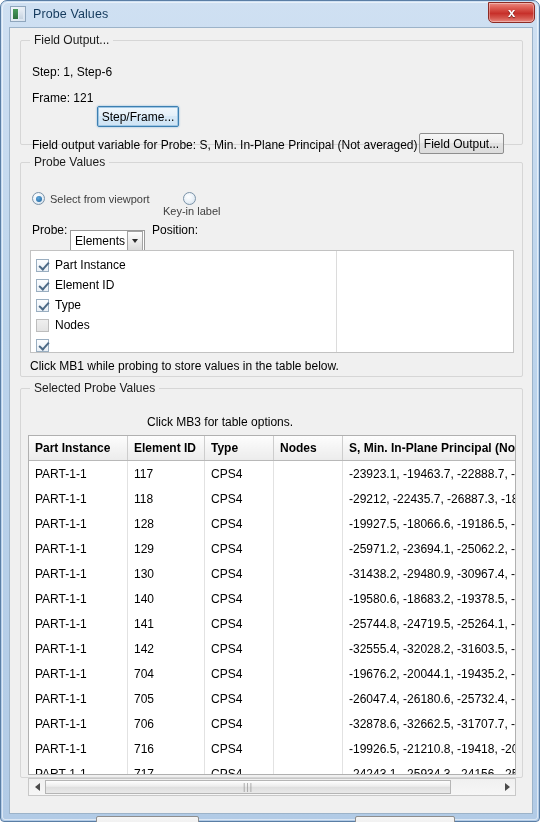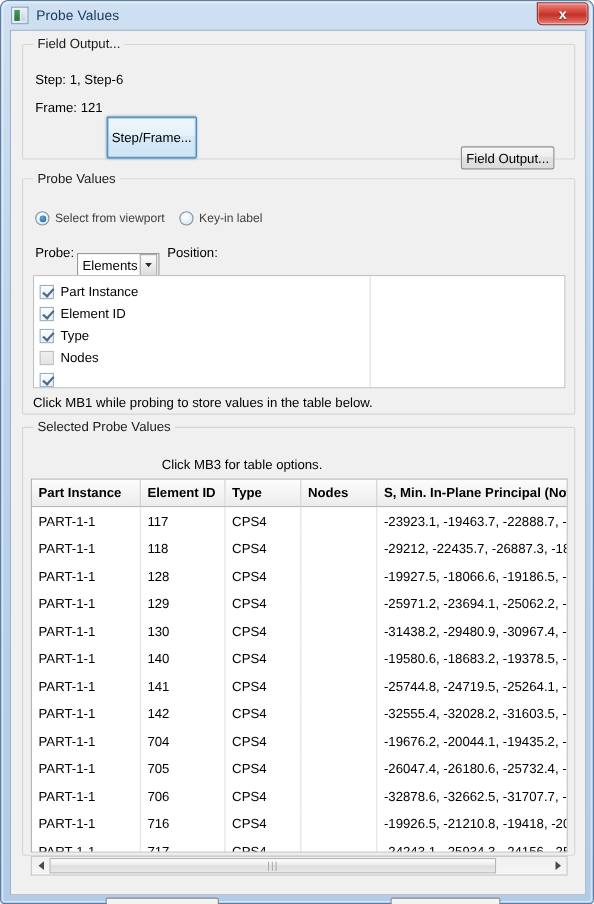--- a/index.html
+++ b/index.html
@@ -318,32 +318,33 @@
     </div>
   </div>
 
   <div class="client">
 
     <div class="group" style="left:10px; top:12px; width:503px; height:105px;">
       <div class="group-title">Field Output...</div>
     </div>
     <div class="lbl" style="left:22px; top:37px;">Step:  1, Step-6</div>
     <div class="lbl" style="left:22px; top:63px;">Frame:  121</div>
-    <div class="btn focused" style="left:87px; top:78px; width:82px; height:38px;">Step/Frame...</div>
+    <div class="btn focused" style="left:87px; top:78px; width:82px; height:21px;">Step/Frame...</div>
+    <div class="lbl" style="left:22px; top:110px;">Field output variable for Probe:  S, Min. In-Plane Principal (Not averaged)</div>
     <div class="btn" style="left:409px; top:105px; width:85px; height:21px;">Field Output...</div>
 
     <div class="group" style="left:10px; top:134px; width:503px; height:215px;">
       <div class="group-title">Probe Values</div>
     </div>
 
     <div class="radio-wrap" style="left:22px; top:164px;">
       <div class="radio checked"></div>
       <div class="radio-label">Select from viewport</div>
     </div>
-    <div class="radio-wrap" style="left:153px; top:164px;">
+    <div class="radio-wrap" style="left:153px; top:164px;flex-direction:column;">
       <div class="radio"></div>
       <div class="radio-label">Key-in label</div>
     </div>
 
     <div class="lbl" style="left:22px; top:195px;">Probe:</div>
     <div class="combo" style="left:60px; top:190px; width:75px; height:22px;margin-top:12px;">
       <div class="val">Elements</div>
       <div class="arrowbox">
         <div class="arrow-dn"></div>
       </div>

